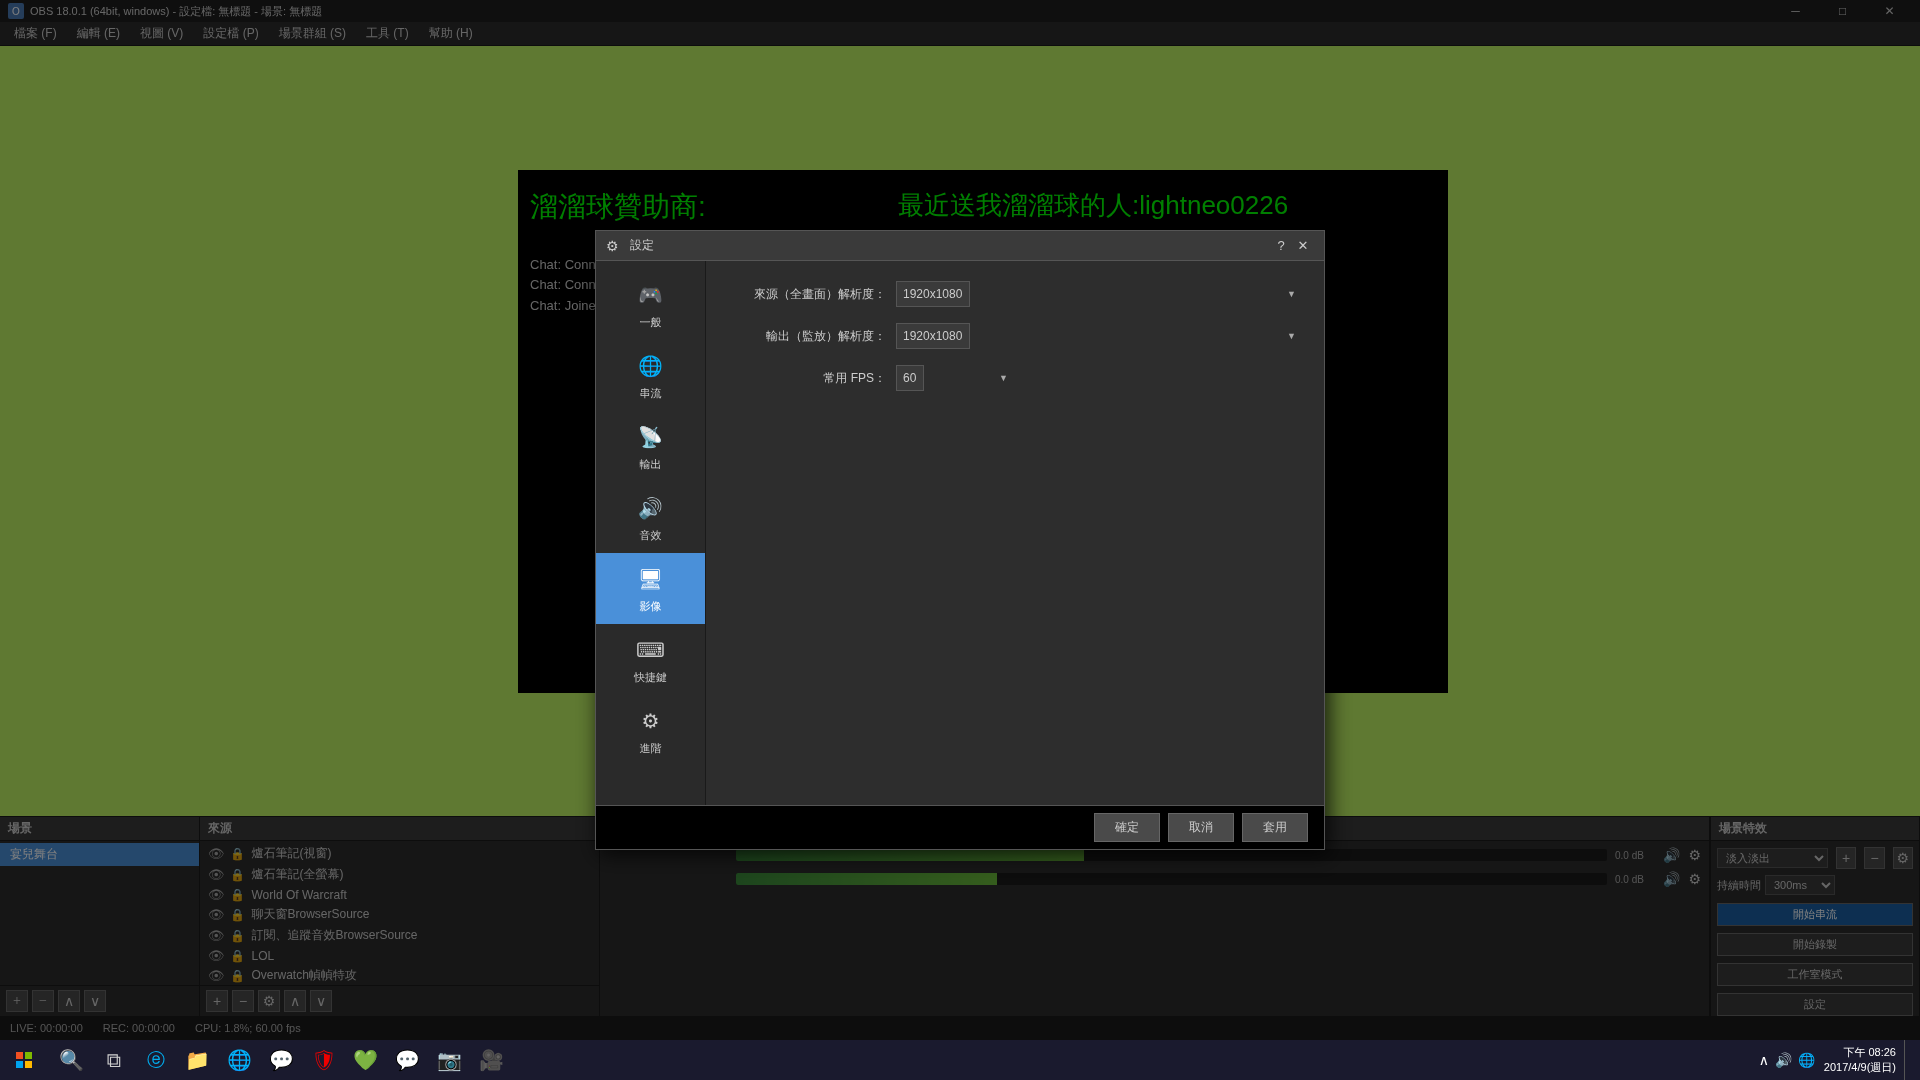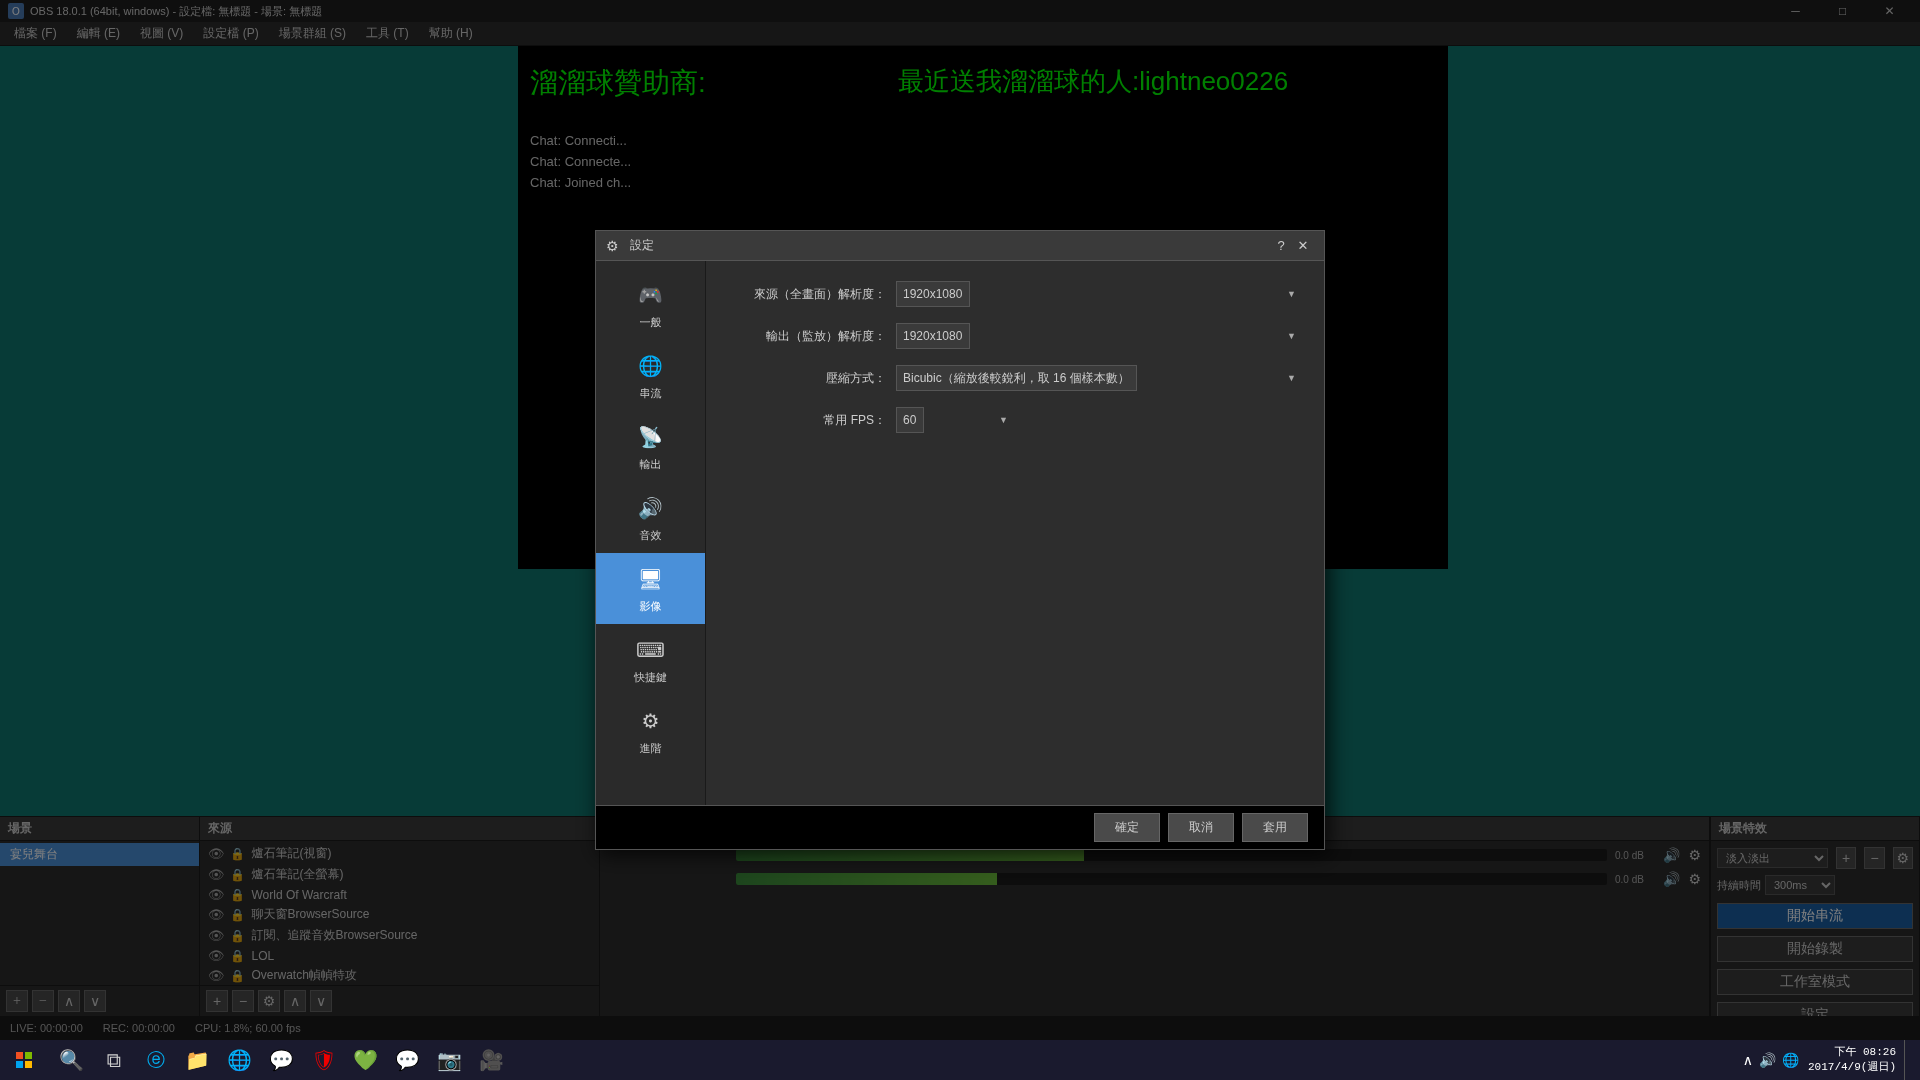--- a/index.html
+++ b/index.html
@@ -55,21 +55,20 @@
       display: flex;
       align-items: center;
       gap: 8px;
       padding-right: 10px;
       font-size: 11px;
       color: #fff;
     }
     .taskbar-clock {
       text-align: right;
       line-height: 1.4;
-      font-family: Liberation Mono, monospace;
     }
     .taskbar-sys-icons {
       display: flex;
       align-items: center;
       gap: 6px;
       font-size: 14px;
     }
 
     
     .obs-window {
@@ -143,24 +142,24 @@
     .obs-main {
       flex: 1;
       display: flex;
       flex-direction: column;
       overflow: hidden;
     }
 
     
     .preview-area {
       flex: 1;
-      background: #0f766e;
+      background: #bef264;
       position: relative;
       display: flex;
-      align-items: flex-start;
+      align-items: center;
       justify-content: center;
       overflow: hidden;
       padding-left: 46px;
     }
 
     
     .preview-canvas {
       width: 930px;
       height: 523px;
       background: #000;
@@ -306,21 +305,21 @@
       font-size: 11px;
       width: 120px;
     }
 
     .transition-btn {
       padding: 3px 10px;
       background: #3a3a3a;
       border: 1px solid #666;
       color: #ccc;
       cursor: pointer;
-      font-size: 14px;
+      font-size: 11px;
       width: 100%;
       margin: 2px 0;
     }
     .transition-btn.blue {
       background: #1a5fa3;
       color: #fff;
     }
 
     
     .status-bar {
@@ -720,28 +719,20 @@
 
         <div class="settings-row">
           <div class="settings-label">輸出（監放）解析度：</div>
           <div class="select-wrapper">
             <select class="settings-select">
               <option>1920x1080</option>
             </select>
           </div>
         </div>
 
-        <div class="settings-row">
-          <div class="settings-label">壓縮方式：</div>
-          <div class="select-wrapper">
-            <select class="settings-select">
-              <option>Bicubic（縮放後較銳利，取 16 個樣本數）</option>
-            </select>
-          </div>
-        </div>
 
         <div class="settings-row">
           <div class="settings-label">常用 FPS：</div>
           <div class="select-wrapper" style="flex: none; width: 120px;">
             <select class="settings-select">
               <option>60</option>
             </select>
           </div>
         </div>
 

